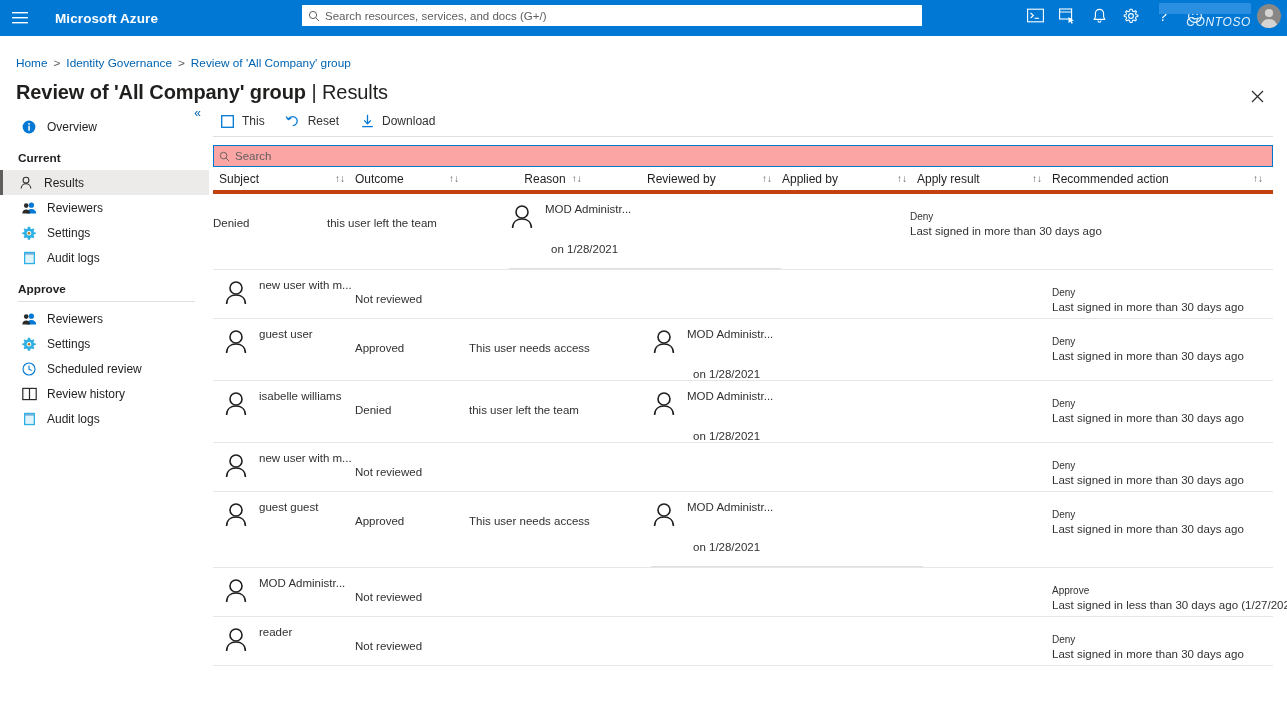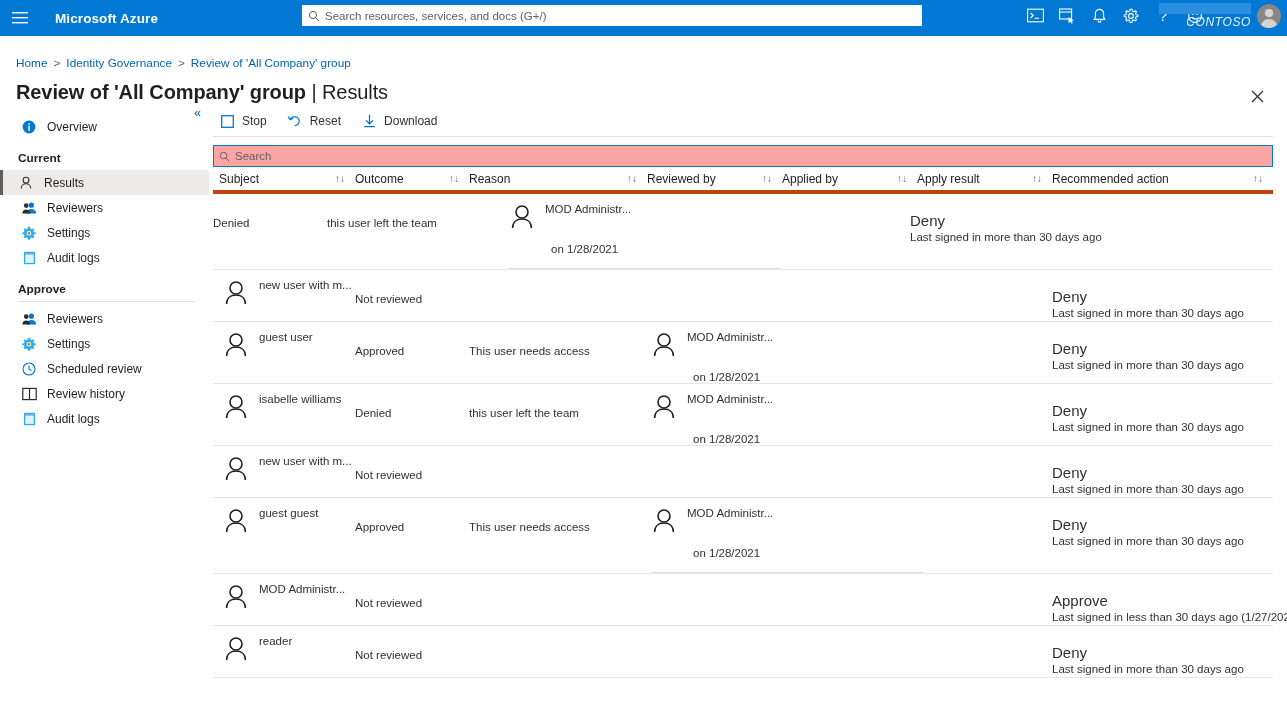--- a/index.html
+++ b/index.html
@@ -262,21 +262,21 @@
     flex: 0 0 auto;
   }
   .th .sorticon {
     color: #605e5c;
     font-size: 10px;
     margin-left: 6px;
     white-space: nowrap;
   }
   .c-subject  { width: 142px; padding-left: 6px; }
   .c-outcome  { width: 114px; }
-  .c-reason   { width: 178px; }
+  .c-reason   { width: 178px; justify-content: center; }
   .c-reviewed { width: 135px; }
   .c-applied  { width: 135px; }
   .c-result   { width: 135px; }
   .c-recomm   { flex: 1 1 auto; min-width: 0; }
 
   .trow {
     display: flex;
     border-bottom: 1px solid #e8e6e4;
     position: relative;
   }
@@ -334,21 +334,21 @@
     bottom: 0;
     width: 272px;
     height: 1px;
     background: #e1dfdd;
   }
 
   .rec {
     padding-top: 17px;
     line-height: 1.28;
   }
-  .rec .r1 { font-size: 15px; color: #323130; }
+  .rec .r1 { font-size: 10px; color: #323130; }
   .rec .r2 { font-size: 11.5px; color: #323130; }
 
   .h-tall { min-height: 76px; }
   .h-mid  { min-height: 49px; }
 </style>
 </head>
 <body>
 
 <div class="topbar">
   <div class="hamburger">
@@ -569,21 +569,21 @@
 
   <div class="main">
 
     <div class="toolbar">
       <div class="tb-btn">
         <span class="tbi">
           <svg width="13" height="13" viewBox="0 0 13 13">
             <rect x="0.7" y="0.7" width="11.6" height="11.6" fill="none" stroke="#0078d4" stroke-width="1.3"></rect>
           </svg>
         </span>
-        <span>Stop</span>
+        <span>This</span>
       </div>
       <div class="tb-btn">
         <span class="tbi">
           <svg width="15" height="14" viewBox="0 0 15 14">
             <path d="M3.2 5.2 C5.4 1.8 10.2 2.0 11.8 5.0 C13.2 7.7 11.3 11.4 7.8 11.6" fill="none" stroke="#0078d4" stroke-width="1.3"></path>
             <path d="M1.1 2.6 L3.3 5.6 L6.3 4.0" fill="none" stroke="#0078d4" stroke-width="1.3" stroke-linejoin="round"></path>
           </svg>
         </span>
         <span>Reset</span>
       </div>

